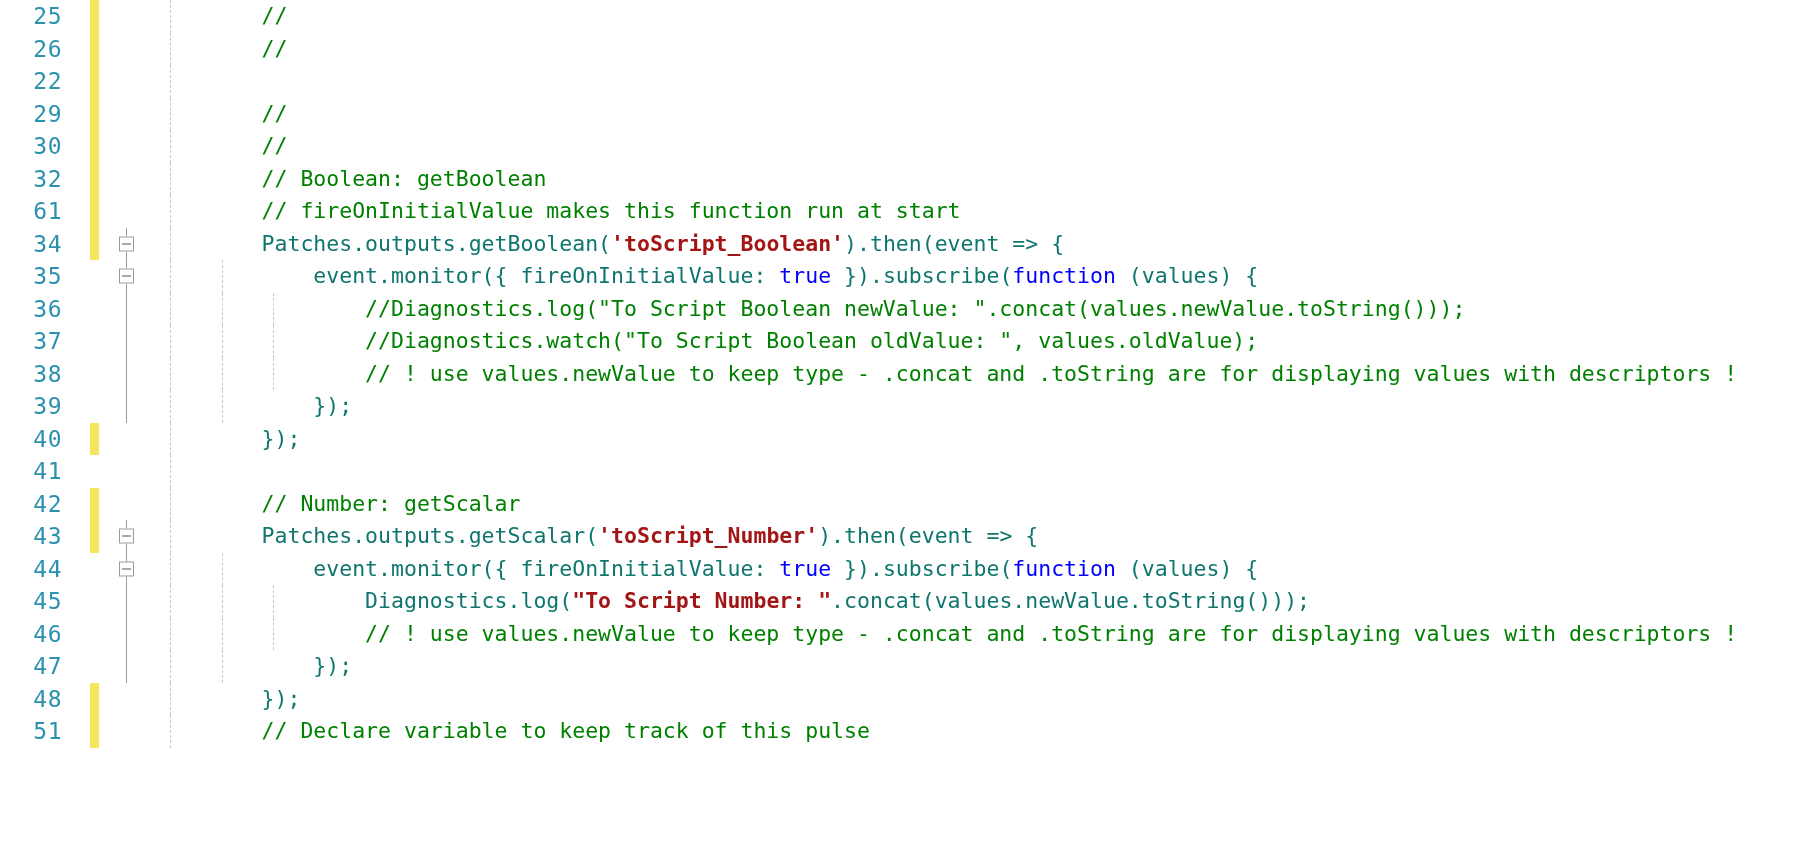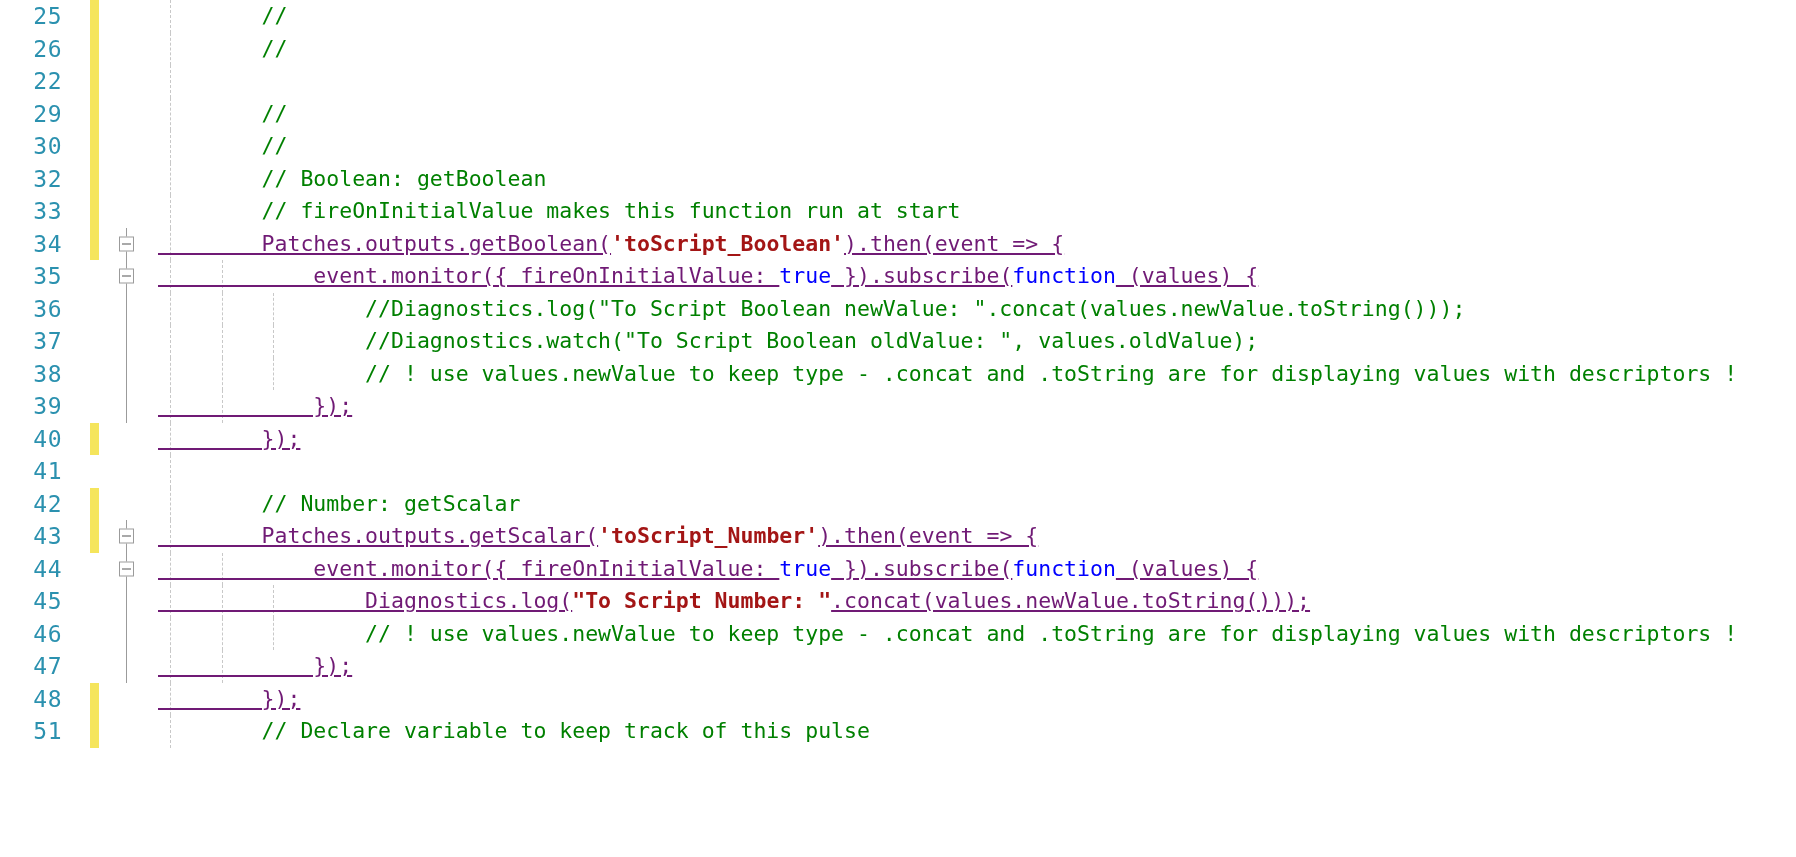--- a/index.html
+++ b/index.html
@@ -124,37 +124,37 @@
     position: absolute;
     top: 0;
     width: 0;
     height: 100%;
     border-left: 1px dashed #c8c8c8;
     z-index: 1;
   }
 
   .txt { position: relative; z-index: 2; }
 
-  .t-plain   { color: #701a75; text-decoration: underline; }
+  .t-plain   { color: #0f766e; }
   .t-comment { color: #008000; }
   .t-string  { color: #a31515; font-weight: bold; }
   .t-keyword { color: #0000ff; }
 </style>
 </head>
 <body>
 
 <div id="editor">
   <div class="code-rows">
       <div class="row"><div class="gutter"><div class="linenum">25</div><div class="changebar"></div><div class="sep hidden"></div></div><div class="code"><div class="iguide" style="left: 21.9px;"></div><span class="txt"><span class="t-comment">        // </span></span></div></div>
       <div class="row"><div class="gutter"><div class="linenum">26</div><div class="changebar"></div><div class="sep hidden"></div></div><div class="code"><div class="iguide" style="left: 21.9px;"></div><span class="txt"><span class="t-comment">        //</span></span></div></div>
       <div class="row"><div class="gutter"><div class="linenum">22</div><div class="changebar"></div><div class="sep hidden"></div></div><div class="code"><div class="iguide" style="left: 21.9px;"></div></div></div>
       <div class="row"><div class="gutter"><div class="linenum">29</div><div class="changebar"></div><div class="sep hidden"></div></div><div class="code"><div class="iguide" style="left: 21.9px;"></div><span class="txt"><span class="t-comment">        //</span></span></div></div>
       <div class="row"><div class="gutter"><div class="linenum">30</div><div class="changebar"></div><div class="sep hidden"></div></div><div class="code"><div class="iguide" style="left: 21.9px;"></div><span class="txt"><span class="t-comment">        //</span></span></div></div>
       <div class="row"><div class="gutter"><div class="linenum">32</div><div class="changebar"></div><div class="sep hidden"></div></div><div class="code"><div class="iguide" style="left: 21.9px;"></div><span class="txt"><span class="t-comment">        // Boolean: getBoolean</span></span></div></div>
-      <div class="row"><div class="gutter"><div class="linenum">33</div><div class="changebar"></div><div class="sep hidden"></div></div><div class="code"><div class="iguide" style="left: 21.9px;"></div><span class="txt"><span class="t-comment">        // fireOnInitialValue makes this function run at start</span></span></div></div>
+      <div class="row"><div class="gutter"><div class="linenum">61</div><div class="changebar"></div><div class="sep hidden"></div></div><div class="code"><div class="iguide" style="left: 21.9px;"></div><span class="txt"><span class="t-comment">        // fireOnInitialValue makes this function run at start</span></span></div></div>
       <div class="row"><div class="gutter"><div class="linenum">34</div><div class="changebar"></div><div class="sep"></div><div class="foldbox"></div></div><div class="code"><div class="iguide" style="left: 21.9px;"></div><span class="txt"><span class="t-plain">        Patches.outputs.getBoolean(</span><span class="t-string">'toScript_Boolean'</span><span class="t-plain">).then(event =&gt; {</span></span></div></div>
       <div class="row"><div class="gutter"><div class="linenum">35</div><div class="changebar none"></div><div class="sep"></div><div class="foldbox"></div></div><div class="code"><div class="iguide" style="left: 21.9px;"></div><div class="iguide" style="left: 73.5px;"></div><span class="txt"><span class="t-plain">            event.monitor({ fireOnInitialValue: </span><span class="t-keyword">true</span><span class="t-plain"> }).subscribe(</span><span class="t-keyword">function</span><span class="t-plain"> (values) {</span></span></div></div>
       <div class="row"><div class="gutter"><div class="linenum">36</div><div class="changebar none"></div><div class="sep"></div></div><div class="code"><div class="iguide" style="left: 21.9px;"></div><div class="iguide" style="left: 73.5px;"></div><div class="iguide" style="left: 125.1px;"></div><span class="txt"><span class="t-comment">                //Diagnostics.log("To Script Boolean newValue: ".concat(values.newValue.toString()));</span></span></div></div>
       <div class="row"><div class="gutter"><div class="linenum">37</div><div class="changebar none"></div><div class="sep"></div></div><div class="code"><div class="iguide" style="left: 21.9px;"></div><div class="iguide" style="left: 73.5px;"></div><div class="iguide" style="left: 125.1px;"></div><span class="txt"><span class="t-comment">                //Diagnostics.watch("To Script Boolean oldValue: ", values.oldValue);</span></span></div></div>
       <div class="row"><div class="gutter"><div class="linenum">38</div><div class="changebar none"></div><div class="sep"></div></div><div class="code"><div class="iguide" style="left: 21.9px;"></div><div class="iguide" style="left: 73.5px;"></div><div class="iguide" style="left: 125.1px;"></div><span class="txt"><span class="t-comment">                // ! use values.newValue to keep type - .concat and .toString are for displaying values with descriptors !</span></span></div></div>
       <div class="row"><div class="gutter"><div class="linenum">39</div><div class="changebar none"></div><div class="sep"></div></div><div class="code"><div class="iguide" style="left: 21.9px;"></div><div class="iguide" style="left: 73.5px;"></div><span class="txt"><span class="t-plain">            });</span></span></div></div>
       <div class="row"><div class="gutter"><div class="linenum">40</div><div class="changebar"></div><div class="sep hidden"></div></div><div class="code"><div class="iguide" style="left: 21.9px;"></div><span class="txt"><span class="t-plain">        });</span></span></div></div>
       <div class="row"><div class="gutter"><div class="linenum">41</div><div class="changebar none"></div><div class="sep hidden"></div></div><div class="code"><div class="iguide" style="left: 21.9px;"></div><span class="txt"></span></div></div>
       <div class="row"><div class="gutter"><div class="linenum">42</div><div class="changebar"></div><div class="sep hidden"></div></div><div class="code"><div class="iguide" style="left: 21.9px;"></div><span class="txt"><span class="t-comment">        // Number: getScalar</span></span></div></div>
       <div class="row"><div class="gutter"><div class="linenum">43</div><div class="changebar"></div><div class="sep"></div><div class="foldbox"></div></div><div class="code"><div class="iguide" style="left: 21.9px;"></div><span class="txt"><span class="t-plain">        Patches.outputs.getScalar(</span><span class="t-string">'toScript_Number'</span><span class="t-plain">).then(event =&gt; {</span></span></div></div>

